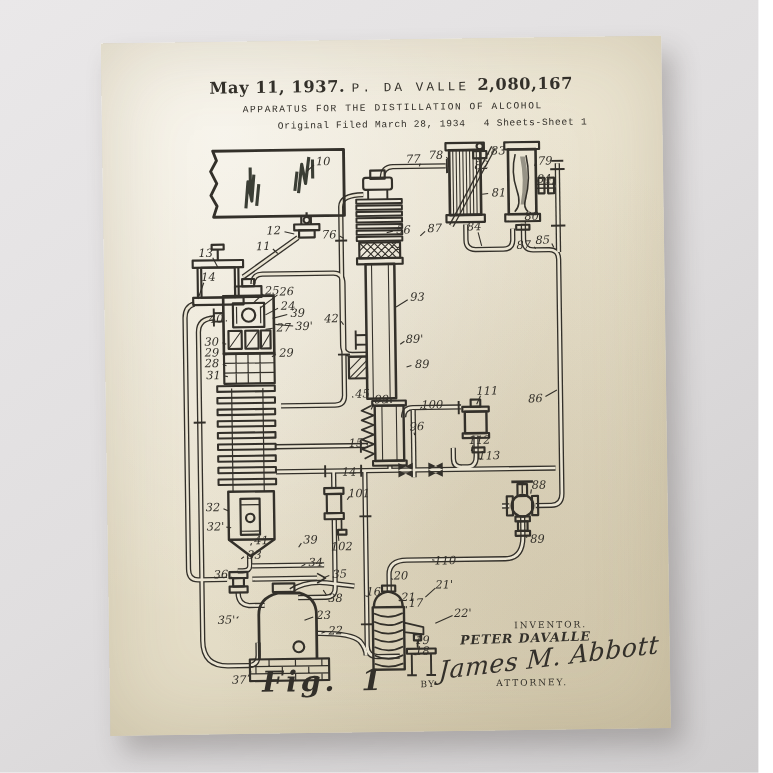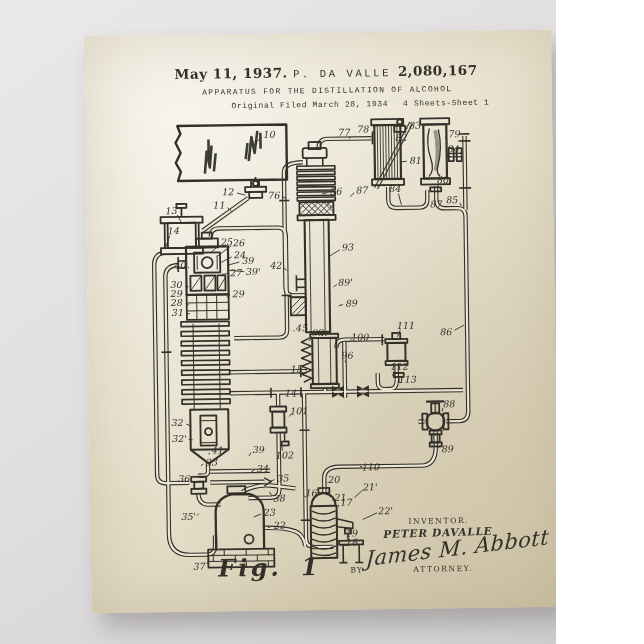--- a/index.html
+++ b/index.html
@@ -1,21 +1,21 @@
 <!DOCTYPE html>
 <html style="--ink: #33302a; --paper: #e9e3d1;"><head>
 <meta charset="utf-8">
 <style>
   :root{
     --ink:#33302a;
     --paper:#e9e3d1;
   }
   html,body{margin:0;padding:0;}
   .stage{
-    position:relative;width:556px;height:644px;overflow:hidden;
+    position:relative;width:632px;height:644px;overflow:hidden;
     background:linear-gradient(145deg,#eae8e9 0%,#e0dedf 50%,#cfcdce 100%);
   }
   .poster{
     position:absolute;left:88px;top:33px;width:467px;height:577px;
     transform:rotate(-0.8deg);
     background:
       radial-gradient(ellipse at 22% 14%, rgba(255,255,255,0.55), transparent 58%),
       radial-gradient(ellipse at 85% 88%, rgba(155,135,95,0.20), transparent 55%),
       radial-gradient(ellipse at 55% 50%, rgba(120,100,70,0.07), transparent 70%),
       linear-gradient(155deg,#f0ead9 0%,#e7e0cb 55%,#dbd3ba 100%);
@@ -25,21 +25,21 @@
   .h-date{left:90px;top:31px;font:bold 13.5px "DejaVu Serif",serif;letter-spacing:0.5px;}
   .h-num{right:74px;top:31px;font:bold 13.5px "DejaVu Serif",serif;letter-spacing:0.5px;}
   .h-name{left:calc(50% + 24px);top:35px;transform:translateX(-50%);
     font:10.5px "Liberation Mono","DejaVu Sans Mono",monospace;letter-spacing:2.6px;}
   .h-title{left:calc(50% + 9px);top:53px;transform:translateX(-50%);
     font:8px "Liberation Mono","DejaVu Sans Mono",monospace;letter-spacing:1.3px;}
   .h-sub{left:calc(50% + 42px);top:67px;transform:translateX(-50%);
     font:8px "Liberation Mono","DejaVu Sans Mono",monospace;letter-spacing:0.6px;display:flex;gap:15px;}
   .h-sub span{position:static;}
   .fig-label{left:127px;top:519px;font:bold italic 24px "DejaVu Serif",serif;letter-spacing:3px;word-spacing:8px;}
-  .inv-cap{left:348px;top:485px;transform:translateX(-50%);font:7.5px "DejaVu Serif",serif;letter-spacing:1.6px;}
+  .inv-cap{left:368px;top:485px;transform:translateX(-50%);font:7.5px "DejaVu Serif",serif;letter-spacing:1.6px;}
   .inv-name{left:347px;top:495px;transform:translateX(-50%) rotate(-1deg);font:bold italic 10.5px "DejaVu Serif",serif;letter-spacing:0.8px;}
   .by-label{left:259px;top:533px;font:7.5px "DejaVu Serif",serif;letter-spacing:1px;}
   .signature{left:274px;top:505px;font:italic 21px "DejaVu Serif",serif;
     transform:rotate(-6deg) skewX(-10deg);letter-spacing:0.5px;}
   .att-cap{left:352px;top:533px;transform:translateX(-50%);font:7.5px "DejaVu Serif",serif;letter-spacing:1.6px;}
   svg.diagram{position:absolute;left:0;top:0;width:467px;height:577px;}
   #pipes{stroke:var(--ink);stroke-width:4.4;fill:none;stroke-linejoin:round;stroke-linecap:butt;}
   #pipes-inner{stroke:#eae4d2;stroke-width:2.2;fill:none;stroke-linejoin:round;stroke-linecap:butt;}
   #parts{stroke:var(--ink);stroke-width:1.8;fill:none;stroke-linejoin:round;}
   #part-labels text{font:italic 9.5px "DejaVu Serif",serif;fill:var(--ink);stroke:none;text-anchor:middle;}

